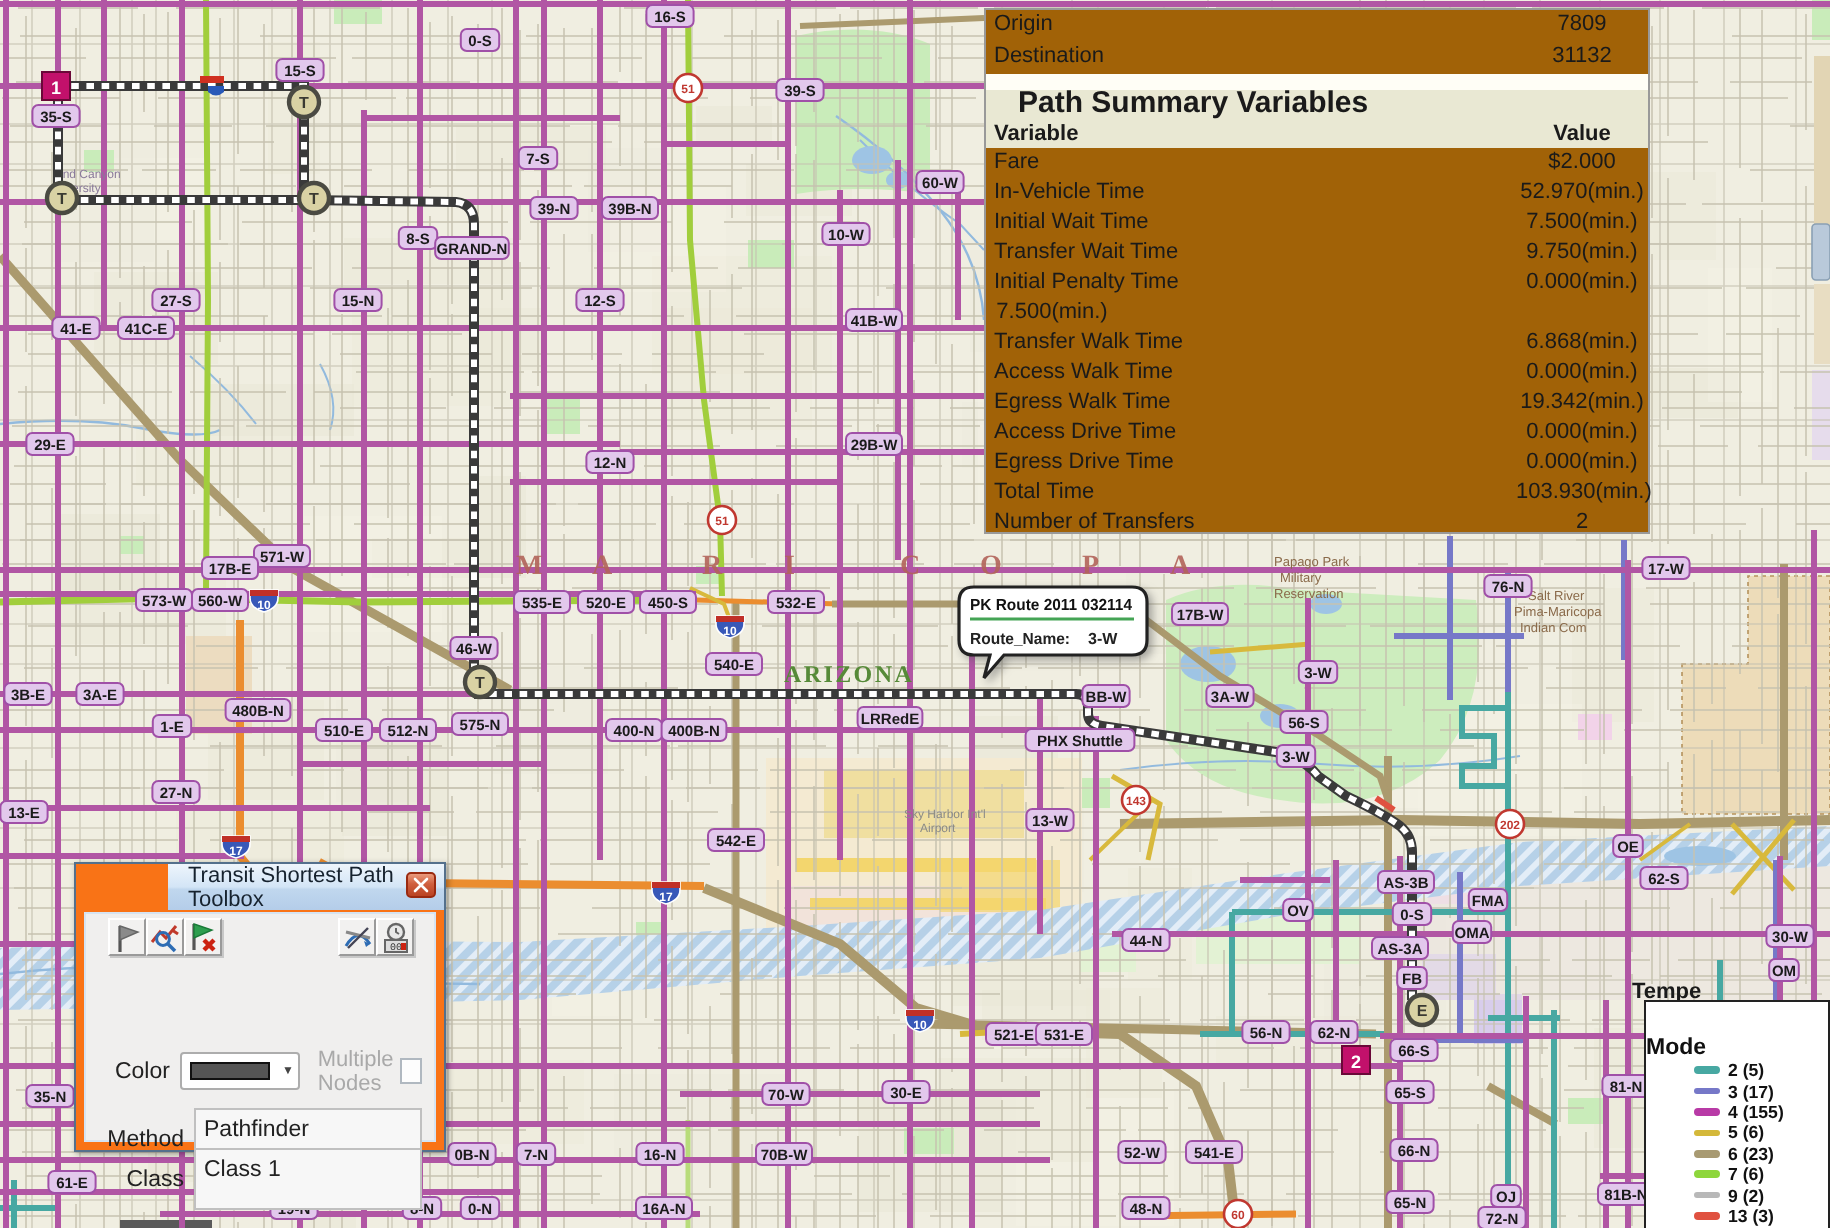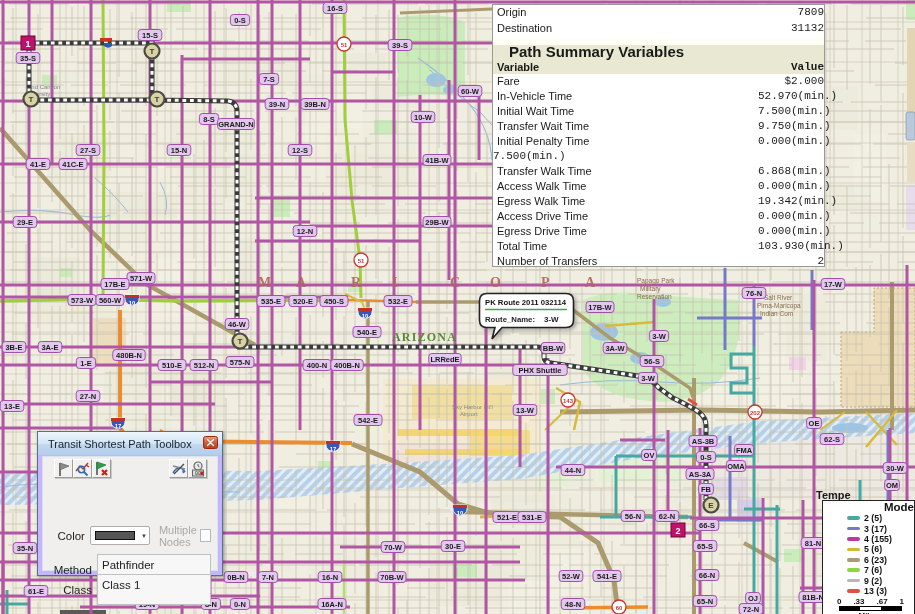--- a/index.html
+++ b/index.html
@@ -1,49 +1,49 @@
 <!DOCTYPE html>
 <html><head><meta charset="utf-8"><style>
 * { margin:0; padding:0; box-sizing:border-box; }
 html,body { width:915px; height:614px; overflow:hidden; }
 body { font-family:"Liberation Sans", sans-serif; position:relative; background:#f0eee1; }
 #map { position:absolute; left:0; top:0; }
 #stage { position:relative; width:915px; height:614px; overflow:hidden; }
 
 #ptable { position:absolute; left:492px; top:4px; width:333px; height:263px;
-  background:#ffffff; border:1px solid #999; font-size:11px; color:#1a1a1a; }
+  background:#a16207; border:1px solid #999; font-size:11px; color:#1a1a1a; }
 #ptable .tr { display:flex; height:15px; line-height:15px; }
 #ptable .tr.top { height:16px; line-height:15px; }
 #ptable .c1 { padding-left:4px; flex:1; }
-#ptable .c2 { width:66px; text-align:right;font-family:Liberation Mono, monospace; }
+#ptable .c2 { width:66px; text-align:center; }
 #ptable .gap { height:8px; background:#fffef6; }
 #ptable .hdr1 { background:#e9e8d3; font-weight:bold; font-size:15px; height:17px; line-height:13px; padding-left:16px; }
 #ptable .hdr2 { background:#e9e8d3; font-weight:bold; display:flex; height:12px; line-height:11px; }
 
 #dlg { position:absolute; left:37px; top:431px; width:186px; height:145px;
-  border:1px solid #54708c; background:#c4b5fd; box-shadow:1px 1px 3px rgba(0,0,0,0.35); }
+  border:1px solid #54708c; background:#f97316; box-shadow:1px 1px 3px rgba(0,0,0,0.35);padding-left:46px; }
 #dlg .ttl { height:23px; background:linear-gradient(#eef5fc,#d3e5f6 50%,#c0d7ee 55%,#b4cde9); display:flex; align-items:center; font-size:11px; color:#16222e; padding-left:10px; }
 #dlg .xbtn { position:absolute; right:4px; top:4px; }
 #dlg .client { position:absolute; left:4px; top:24px; right:4px; bottom:4px; background:#f0efee; border:1px solid #d6e4f2; }
 #dlg .tbar { position:relative; height:28px; margin-top:1px; }
 #dlg .tbtn { position:absolute; top:1px; width:19px; height:19px; background:#f2f1f0; border:1px solid #fff; border-right-color:#9a9a9a; border-bottom-color:#9a9a9a; box-shadow:1px 1px 0 #c8c8c8; display:flex; align-items:center; justify-content:center; }
 #dlg .row { position:absolute; left:6px; right:6px; height:21px; display:flex; align-items:center;margin-top:35px; }
 #dlg .lab { text-align:right; padding-right:5px; font-size:11.5px; color:#222; }
 #dlg .combo { width:62px; height:19px; background:#fff; border:1px solid #adadad; border-radius:2px; display:inline-flex; align-items:center; padding:2px; }
 #dlg .swatch { width:40px; height:9px; background:#555; border:1px solid #111; margin-left:2px; }
 #dlg .arr { font-size:6px; color:#444; margin-left:6px; }
 #dlg .mult { color:#a9a9a9; font-size:11px; line-height:12px; margin-left:9px; }
 #dlg .chk { width:13px; height:13px; background:#fdfdfd; border:1px solid #b0b8c0; margin-left:3px; margin-top:0px; }
 #dlg .field { flex:1; height:31px; line-height:20px; background:#f7f7f7; border:1px solid #c0c0c0; padding-left:4px; font-size:11.5px; color:#222; }
 
 #tip { position:absolute; left:446px; top:292px; filter:drop-shadow(2px 2px 2px rgba(90,90,90,0.5));margin-left:32px; }
 
 #legend { position:absolute; left:822px; top:500px; width:93px; height:120px;
   background:#fff; border:1px solid #222; font-size:9px; color:#111; }
-#legend .ltit { text-align:right; font-weight:bold; font-size:11.5px; margin-top:0; }
+#legend .ltit { text-align:left; font-weight:bold; font-size:11.5px; margin-top:17px; }
 #legend .lrow { height:10.4px; display:flex; align-items:center; padding-left:24px; }
 #legend .sw { width:13px; height:3.5px; border-radius:2px; display:inline-block; }
 #legend .lt { margin-left:4px; font-size:8.8px; font-weight:bold; }
 #legend .scalenums { display:flex; justify-content:space-between; padding:0 10px 0 14px; font-size:8px; font-weight:bold; margin-top:1px; }
 #legend .sbar { display:flex; height:5px; margin:0 12px 0 16px; border:1px solid #000; }
 #legend .sbar span { flex:1; }
 #legend .sbar .b { background:#000; }
 #legend .sbar .w { background:#fff; }
 #legend .miles { text-align:center; font-size:8px; font-weight:bold; }
 </style></head>

